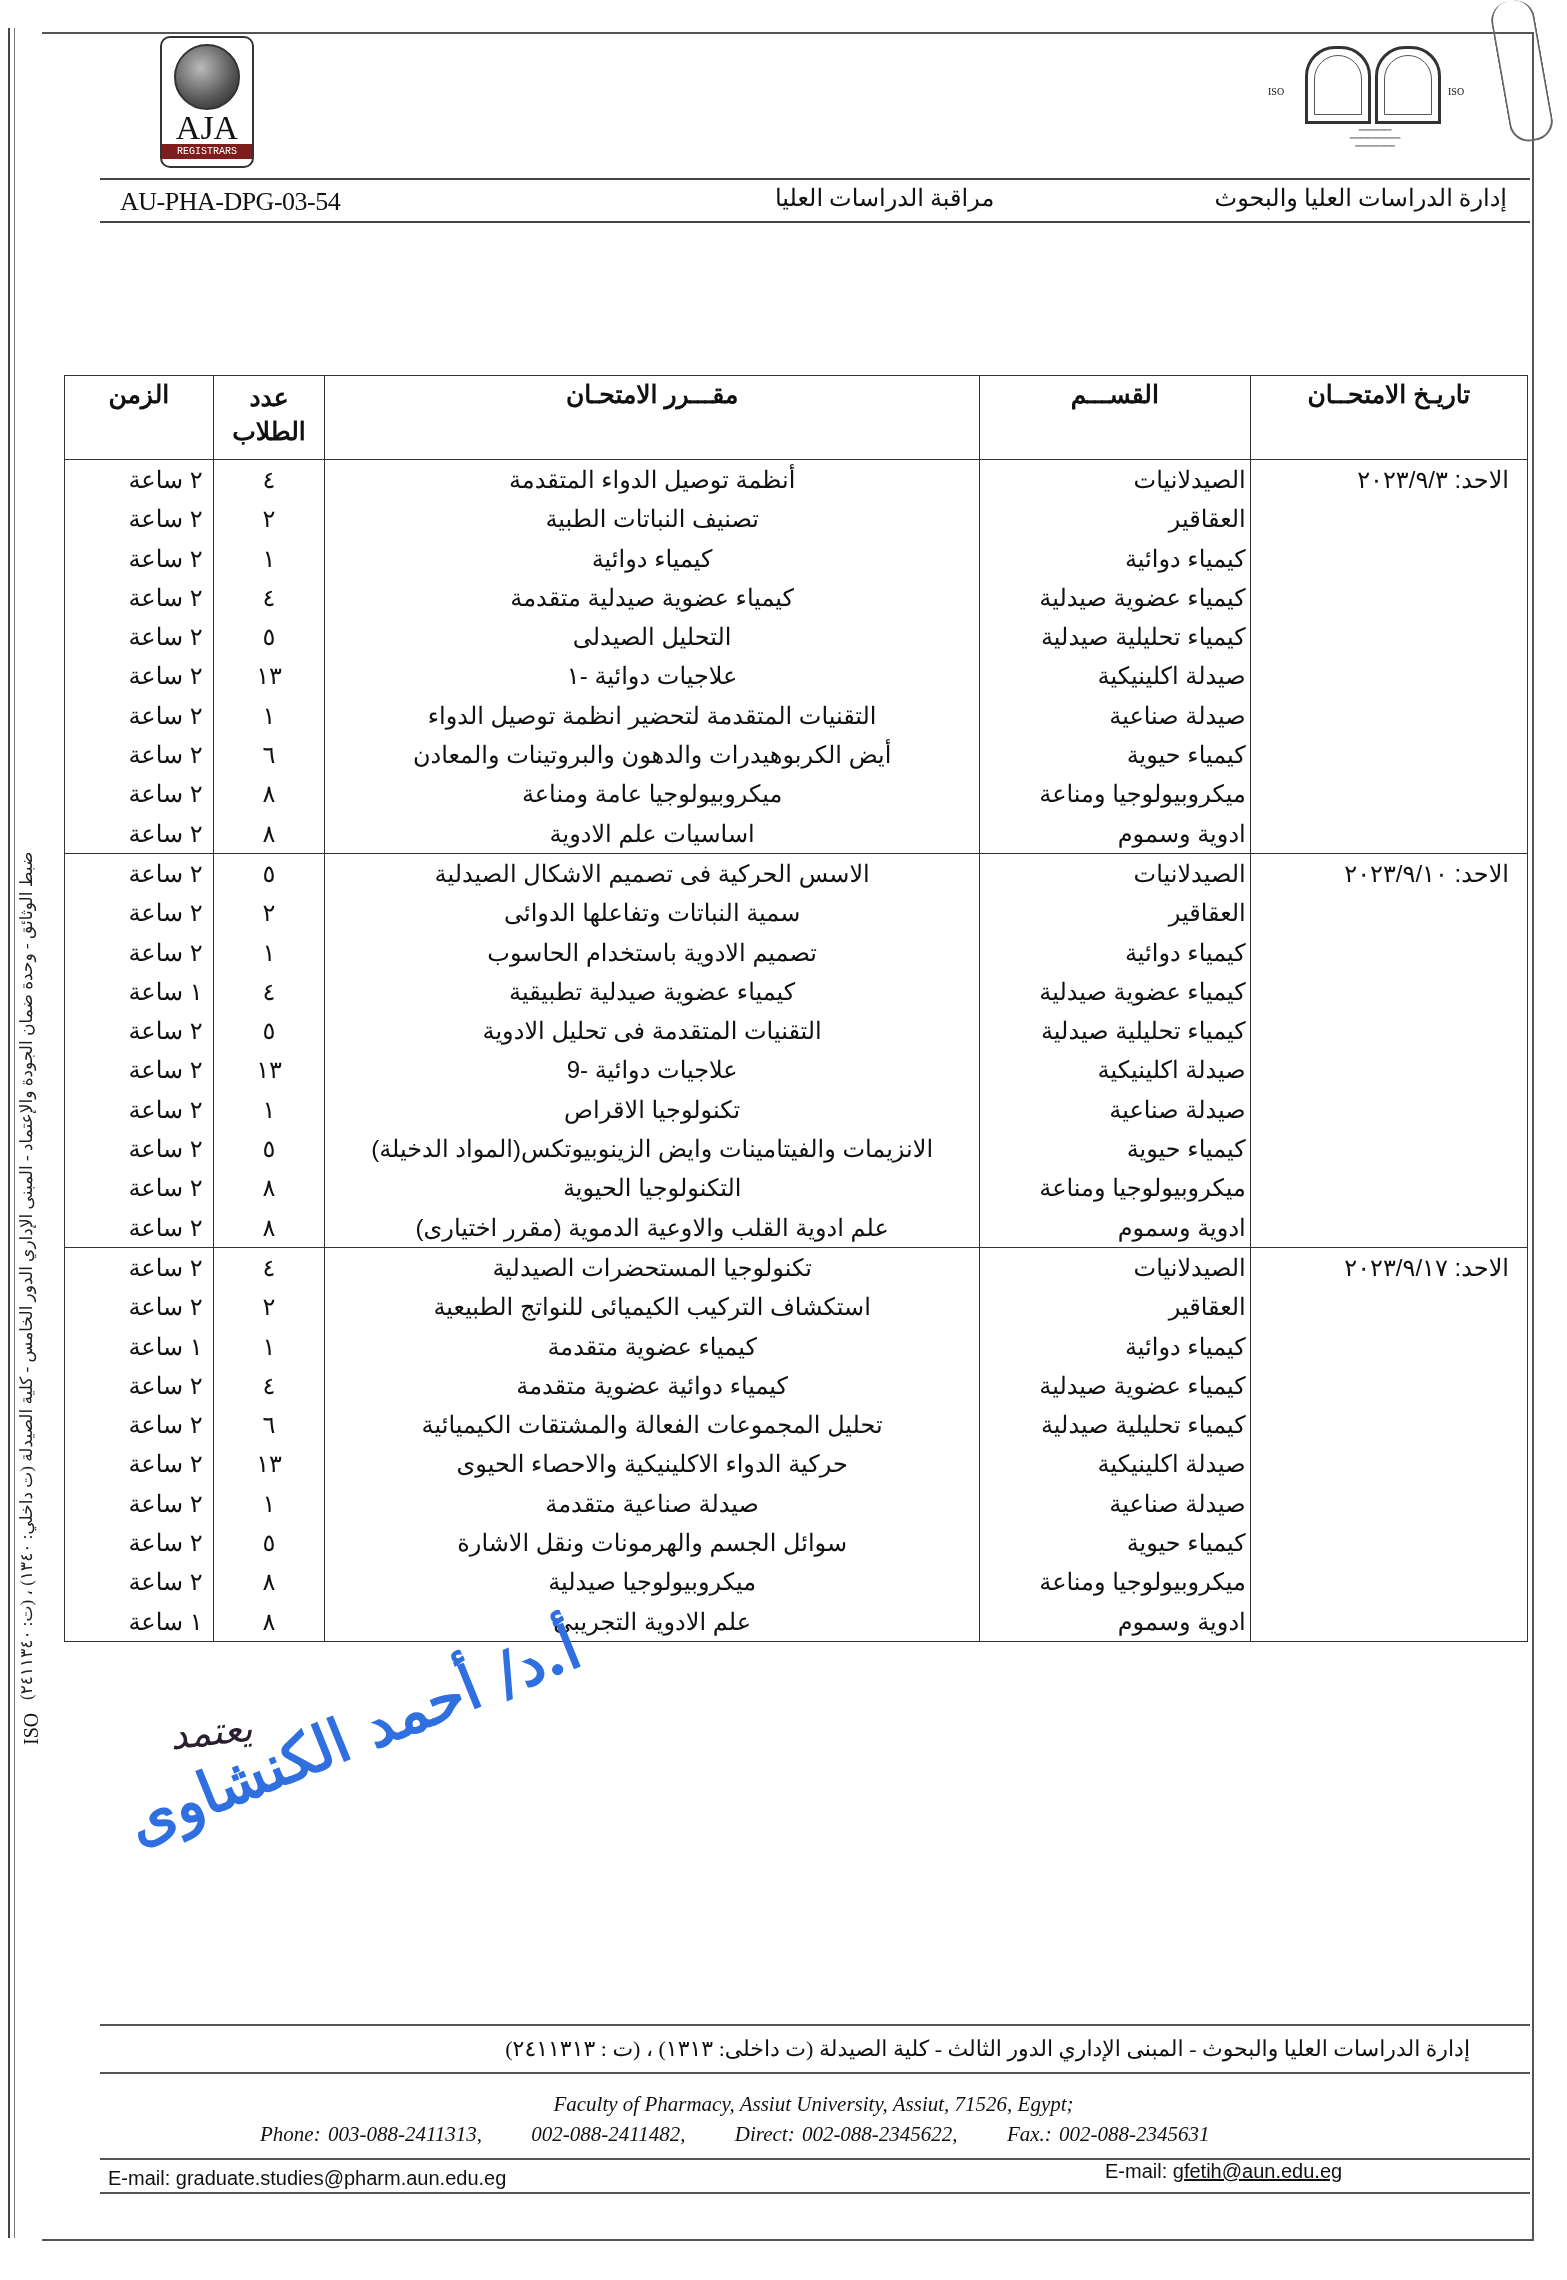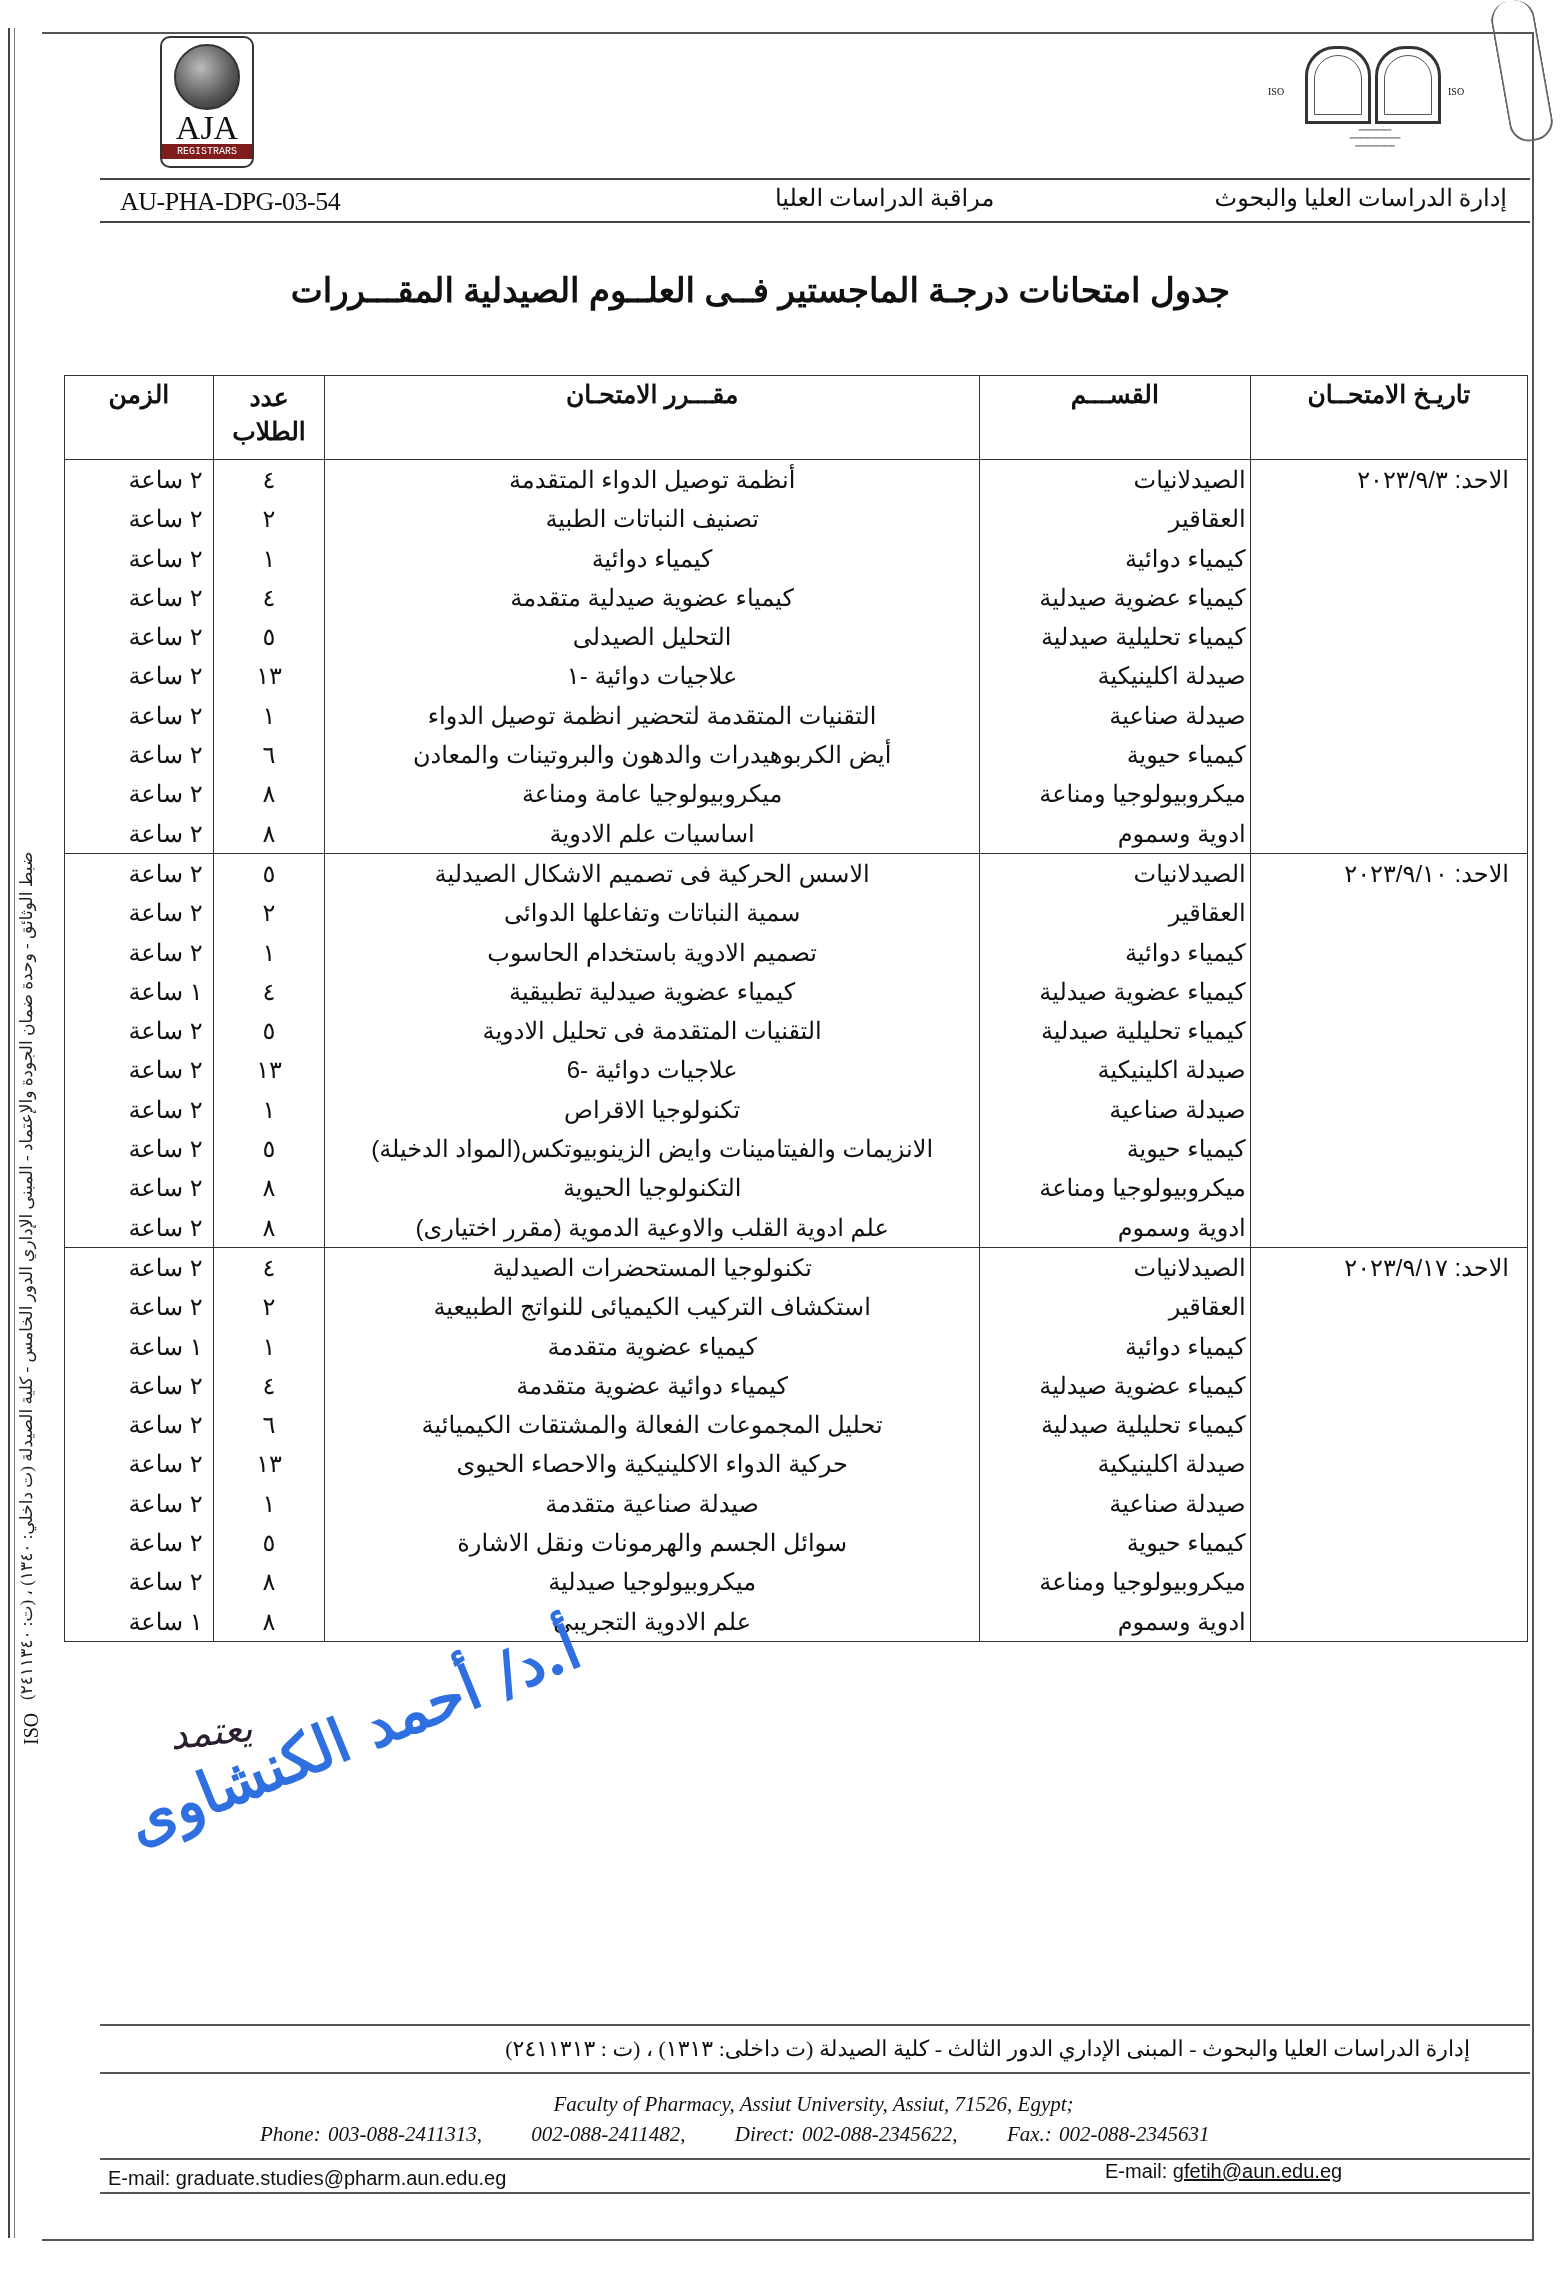--- a/index.html
+++ b/index.html
@@ -133,21 +133,20 @@
   <div class="logo-caption">━━━━━━━━━<br>━━━━━━━━━━━━━━<br>━━━━━━━━━━━</div>
 </div>
 
 <div class="hdr-line1"></div>
 <div class="code">AU-PHA-DPG-03-54</div>
 <div class="dept-mid">مراقبة الدراسات العليا</div>
 <div class="dept-right">إدارة الدراسات العليا والبحوث</div>
 <div class="hdr-line2"></div>
 
 <div class="title">
-  <div>جدول امتحانات درجـة الماجستير فــى العلــوم الصيدلية المقـــررات</div>
 </div>
 
 <table class="sched">
   <thead>
     <tr>
       <th class="c-date">تاريـخ الامتحــان</th>
       <th class="c-dept">القســـم</th>
       <th class="c-course">مقـــرر الامتحـان</th>
       <th class="c-count">عدد الطلاب</th>
       <th class="c-time">الزمن</th>
@@ -218,21 +217,21 @@
           <div class="line">كيمياء حيوية</div>
           <div class="line">ميكروبيولوجيا ومناعة</div>
           <div class="line">ادوية وسموم</div>
         </td>
         <td class="courses">
           <div class="line">الاسس الحركية فى تصميم الاشكال الصيدلية</div>
           <div class="line">سمية النباتات وتفاعلها الدوائى</div>
           <div class="line">تصميم الادوية باستخدام الحاسوب</div>
           <div class="line">كيمياء عضوية صيدلية تطبيقية</div>
           <div class="line">التقنيات المتقدمة فى تحليل الادوية</div>
-          <div class="line">علاجيات دوائية -6</div>
+          <div class="line">علاجيات دوائية -9</div>
           <div class="line">تكنولوجيا الاقراص</div>
           <div class="line">الانزيمات والفيتامينات وايض الزينوبيوتكس(المواد الدخيلة)</div>
           <div class="line">التكنولوجيا الحيوية</div>
           <div class="line">علم ادوية القلب والاوعية الدموية (مقرر اختيارى)</div>
         </td>
         <td class="counts">
           <div class="line">٥</div>
           <div class="line">٢</div>
           <div class="line">١</div>
           <div class="line">٤</div>

